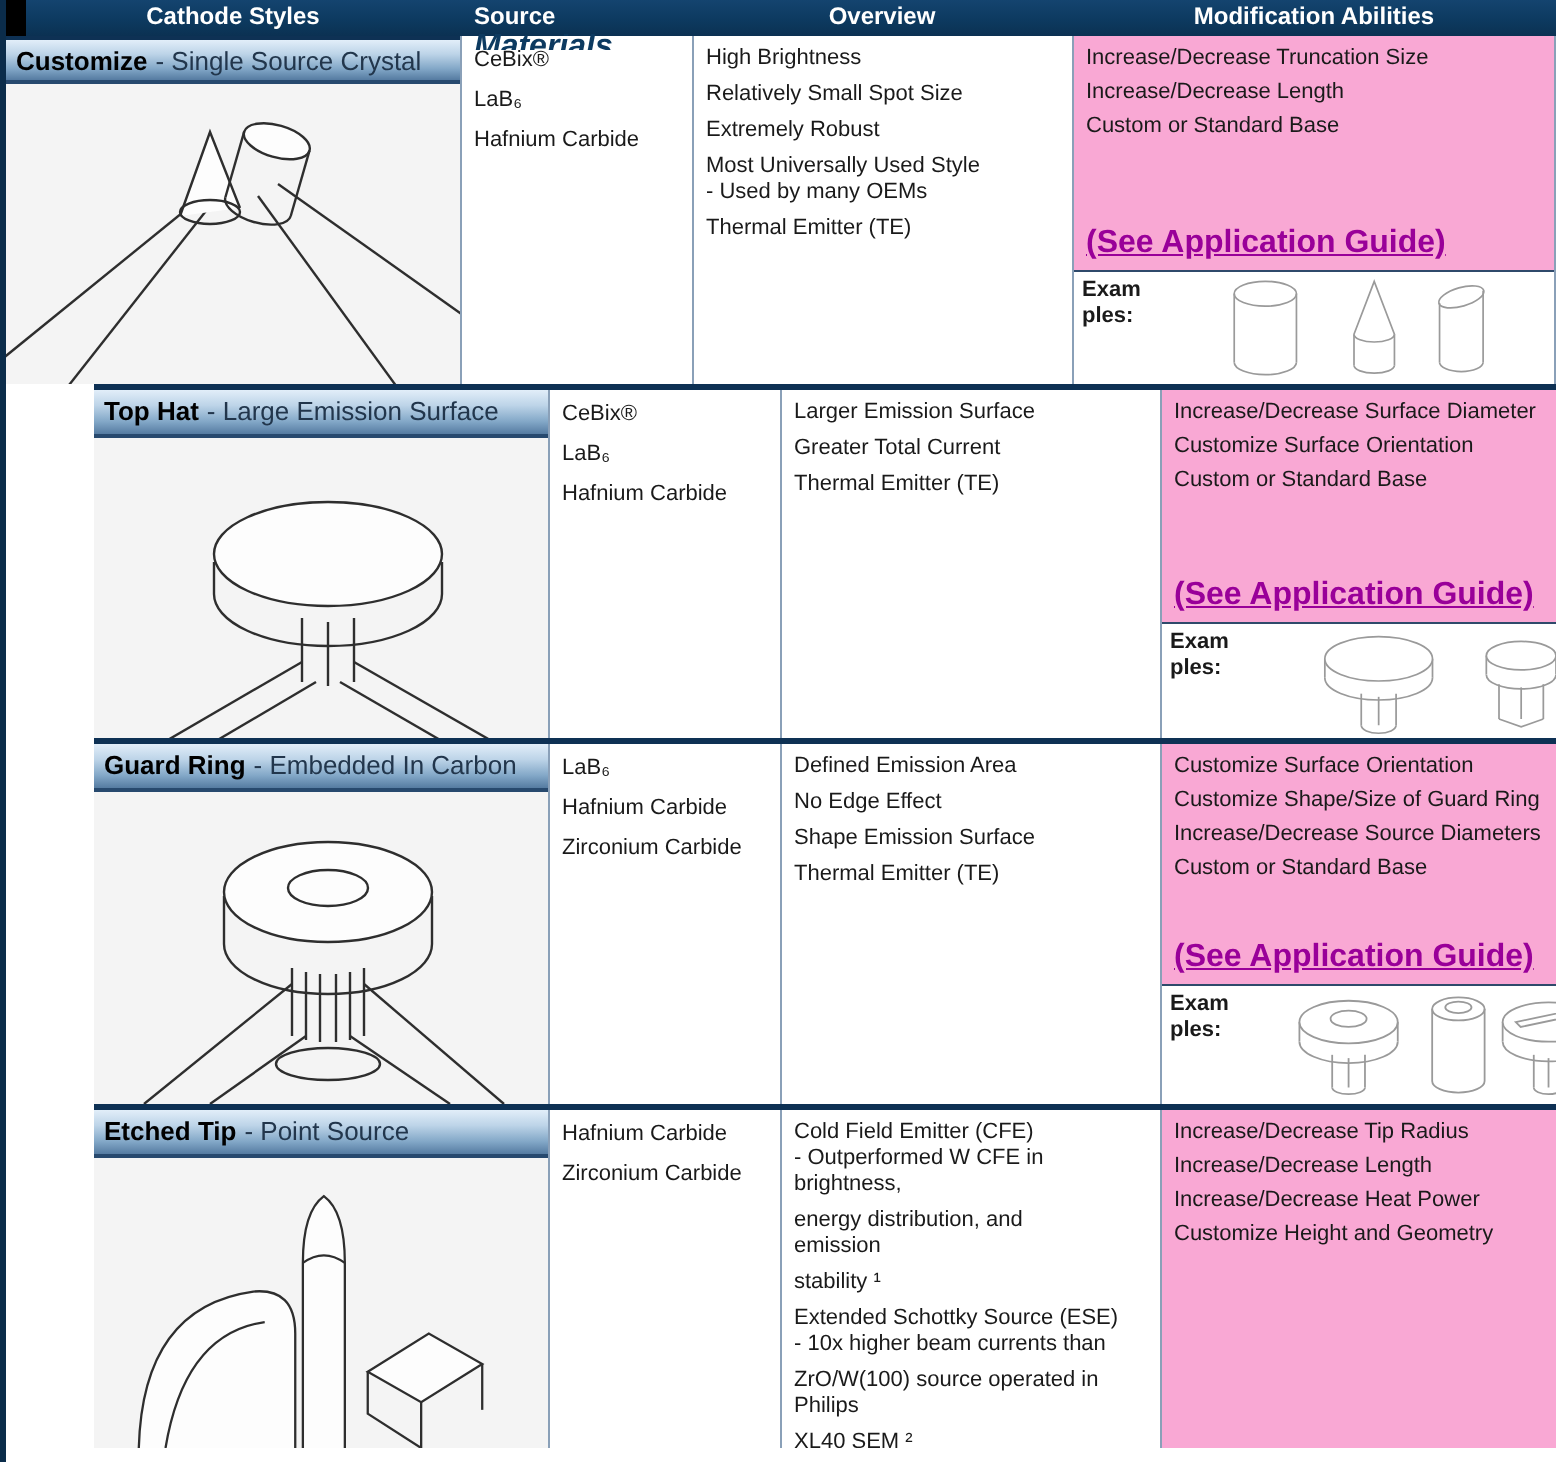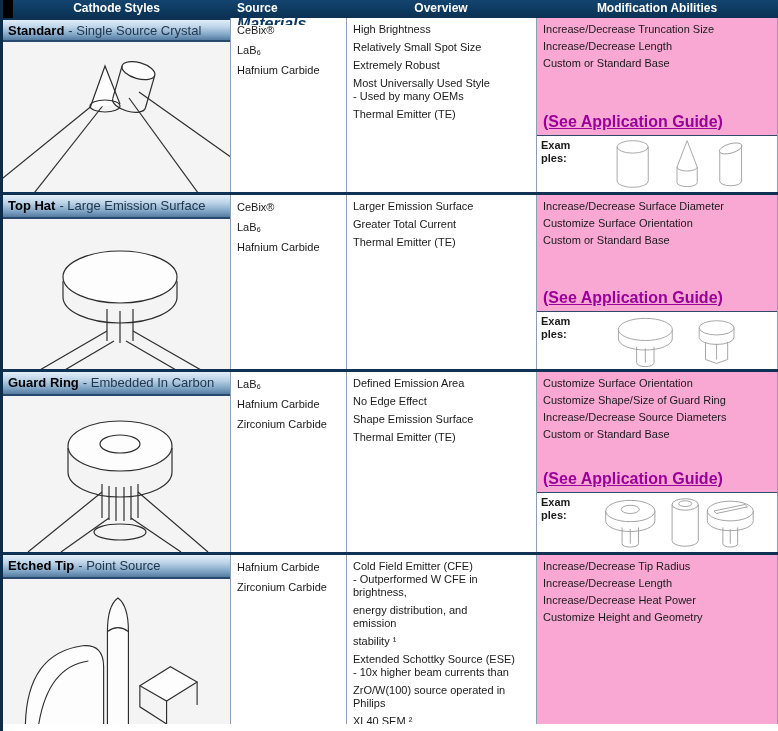--- a/index.html
+++ b/index.html
@@ -26,21 +26,21 @@
   .hdr-line2 {
     display:block; height:8px; overflow:hidden; line-height:13px;
     color:#0d3a60; font-weight:bold; font-size:16px;font-style:italic;
   }
 
   
   .row {
     display:grid; grid-template-columns:227px 116px 190px 242px;
     background:#fff;
   }
-  .row + .row { border-top:3px solid #0e3154; }
+  .row + .row { border-top:3px solid #0e3154;margin-left:44px; }
   .r1 { height:174px; } .r2 { height:177px; } .r3 { height:183px; } .r4 { height:172px; }
 
   
   .style-cell { display:flex; flex-direction:column; overflow:hidden; }
   .titlebar {
     height:24px; flex:none;
     background:linear-gradient(180deg,#e2eef9 0%,#bdd4e8 35%,#82a7c7 72%,#557ba1 100%);
     border-bottom:2px solid #27496e;
     font-size:13px; line-height:21px; padding-left:5px; white-space:nowrap; overflow:hidden;
   }
@@ -83,21 +83,21 @@
       <span>Source</span>
       <span class="hdr-line2">Materials</span>
     </div>
     <div class="hdr-cell">Overview</div>
     <div class="hdr-cell">Modification Abilities</div>
   </div>
 
   <div class="row r1">
     <div class="style-cell">
       <div class="titlebar">
-        <span class="t-name">Standard</span><span class="t-desc">- Single Source Crystal</span>
+        <span class="t-name">Customize</span><span class="t-desc">- Single Source Crystal</span>
       </div>
       <div class="drawing">
         <svg viewBox="0 0 227 150" preserveAspectRatio="xMidYMid meet">
           <path class="ln" d="M-5 140 L96 58"></path>
             <path class="ln" d="M28 155 L109 52"></path>
           <path class="ln" d="M232 118 L136 50"></path>
             <path class="ln" d="M198 155 L126 56"></path>
           <path class="lf" d="M87 66 L102 24 L117 62"></path>
           <ellipse class="ln" cx="102" cy="64" rx="15" ry="6"></ellipse>
           <g transform="rotate(16 131 44)">

